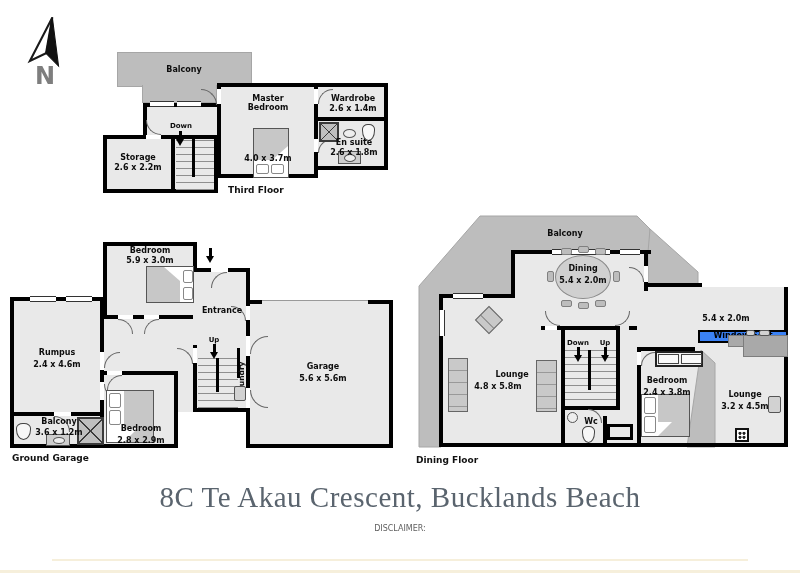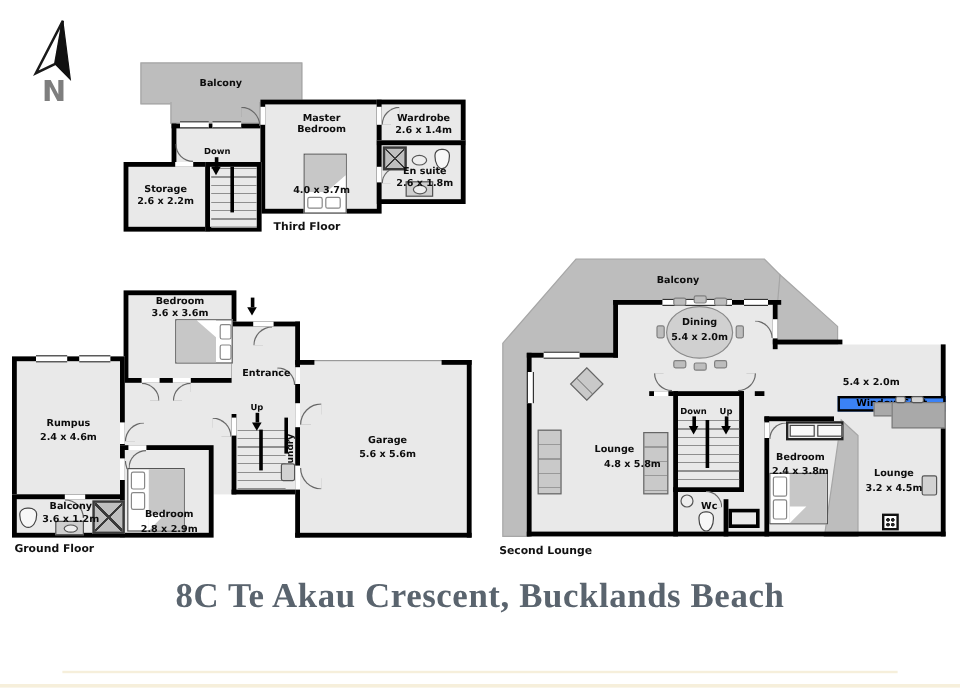--- a/index.html
+++ b/index.html
@@ -53,21 +53,21 @@
                       radial-gradient(circle at 30% 72%,#222 1.3px,transparent 1.8px),
                       radial-gradient(circle at 70% 72%,#222 1.3px,transparent 1.8px);}
   .counter{position:absolute;background:#a9a9a9;border:1px solid #7d7d7d;box-sizing:border-box;}
   .wrd{position:absolute;background:#f2f2f2;border:2px solid #222;box-sizing:border-box;}
   .wrdd{position:absolute;background:#fafafa;border:1px solid #444;box-sizing:border-box;}
   .closet{position:absolute;background:#e9e9e9;border:3px solid #000;box-sizing:border-box;}
   .bar{position:absolute;background:#3b82f6;border:2px solid #000;box-sizing:border-box;text-align:center;margin-top:43px;}
   .bar .lbin{font-weight:bold;font-size:8px;line-height:8px;color:#000;}
   
   .title{position:absolute;left:400px;top:481px;transform:translateX(-50%);
-         font-family:"Liberation Serif",serif;font-weight:bold;font-size:29px;letter-spacing:.5px;
+         font-family:"Liberation Serif",serif;font-weight:normal;font-size:29px;letter-spacing:.5px;
          color:#5a646e;white-space:nowrap;}
   .disc{position:absolute;left:0;right:0;top:524px;text-align:center;font-size:8px;line-height:9.5px;color:#5f5f5f;}
   .strip{position:absolute;background:#f6efdb;}
   .ncap{position:absolute;font-weight:bold;font-size:24px;color:#7e7e7e;}
 </style>
 </head>
 <body>
 
 <div class="page">
 
@@ -196,36 +196,36 @@
       <div class="sink" style="left:6px;top:2px;width:12px;height:7px;"></div>
     </div>
     <div class="shower" style="left:69px;top:177px;width:27px;height:28px;"></div>
 
     <div class="arrow" style="left:198px;top:8px;width:9px;">
       <div class="st"></div>
         <div class="hd"></div>
     </div>
 
     <div class="lb" style="left:142px;top:6px;">Bedroom</div>
-    <div class="lb" style="left:142px;top:16px;">3.6 x 3.6m</div>
+    <div class="lb" style="left:142px;top:16px;">5.9 x 3.0m</div>
     <div class="lb" style="left:214px;top:66px;">Entrance</div>
     <div class="lb" style="left:49px;top:108px;">Rumpus</div>
     <div class="lb" style="left:49px;top:120px;">2.4 x 4.6m</div>
     <div class="lb sm" style="left:206px;top:96px;">Up</div>
     <div class="arrow" style="left:202px;top:104px;width:9px;">
       <div class="st"></div>
         <div class="hd"></div>
     </div>
     <div class="lb" style="left:315px;top:122px;">Garage</div>
     <div class="lb" style="left:315px;top:134px;">5.6 x 5.6m</div>
     <div class="lb" style="left:51px;top:177px;">Balcony</div>
     <div class="lb" style="left:51px;top:188px;">3.6 x 1.2m</div>
     <div class="lb" style="left:133px;top:184px;">Bedroom</div>
     <div class="lb" style="left:133px;top:196px;">2.8 x 2.9m</div>
-    <div class="flb" style="left:4px;top:213px;">Ground Floor</div>
+    <div class="flb" style="left:4px;top:213px;">Ground Garage</div>
   </div>
 
   <div class="fp" style="left:415px;top:210px;width:385px;height:258px;">
     <svg width="385" height="258" style="position:absolute;left:0;top:0;">
       <polygon points="65,6 222,6 235,19 235,42 100,42 100,88 26,88 26,237 4,237 4,76" fill="#bdbdbd" stroke="#a6a6a6" stroke-width="1"></polygon>
       <polygon points="235,19 283,62 283,77 233,77 233,42" fill="#bdbdbd" stroke="#a6a6a6" stroke-width="1"></polygon>
       <polygon points="26,88 100,88 100,42 233,42 233,77 373,77 373,237 26,237" fill="#e9e9e9"></polygon>
       <polygon points="286,140 300,153 300,237 272,237" fill="#bdbdbd" stroke="#a6a6a6" stroke-width="1"></polygon>
     </svg>
 
@@ -301,37 +301,38 @@
     <div class="appl" style="left:331px;top:120px;width:9px;height:6px;"></div>
     <div class="appl" style="left:344px;top:120px;width:11px;height:6px;"></div>
     <div class="appl" style="left:353px;top:186px;width:13px;height:17px;"></div>
     <div class="stove" style="left:320px;top:218px;width:14px;height:14px;"></div>
 
     <div class="lb" style="left:150px;top:19px;">Balcony</div>
     <div class="lb" style="left:168px;top:54px;">Dining</div>
     <div class="lb" style="left:168px;top:66px;">5.4 x 2.0m</div>
     <div class="lb" style="left:311px;top:104px;">5.4 x 2.0m</div>
     <div class="lb" style="left:97px;top:160px;">Lounge</div>
-    <div class="lb" style="left:112px;top:172px;">4.8 x 5.8m</div>
+    <div class="lb" style="left:83px;top:172px;">4.8 x 5.8m</div>
     <div class="lb sm" style="left:163px;top:129px;">Down</div>
     <div class="arrow" style="left:159px;top:137px;width:9px;">
       <div class="st"></div>
         <div class="hd"></div>
     </div>
     <div class="lb sm" style="left:190px;top:129px;">Up</div>
     <div class="arrow" style="left:186px;top:137px;width:9px;">
       <div class="st"></div>
         <div class="hd"></div>
     </div>
     <div class="lb" style="left:252px;top:166px;">Bedroom</div>
     <div class="lb" style="left:252px;top:178px;">2.4 x 3.8m</div>
     <div class="lb" style="left:330px;top:180px;">Lounge</div>
     <div class="lb" style="left:330px;top:192px;">3.2 x 4.5m</div>
     <div class="lb" style="left:176px;top:207px;">Wc</div>
-    <div class="flb" style="left:1px;top:245px;">Second Lounge</div>
+    <div class="flb" style="left:1px;top:245px;">Dining Floor</div>
   </div>
 
   <div class="title">8C Te Akau Crescent, Bucklands Beach</div>
   <div class="disc">
+    <div class="h">DISCLAIMER:</div>
   </div>
   <div class="strip" style="left:52px;top:559px;width:696px;height:2px;"></div>
   <div class="strip" style="left:0;top:570px;width:800px;height:3px;"></div>
 </div>
 
 </body></html>

